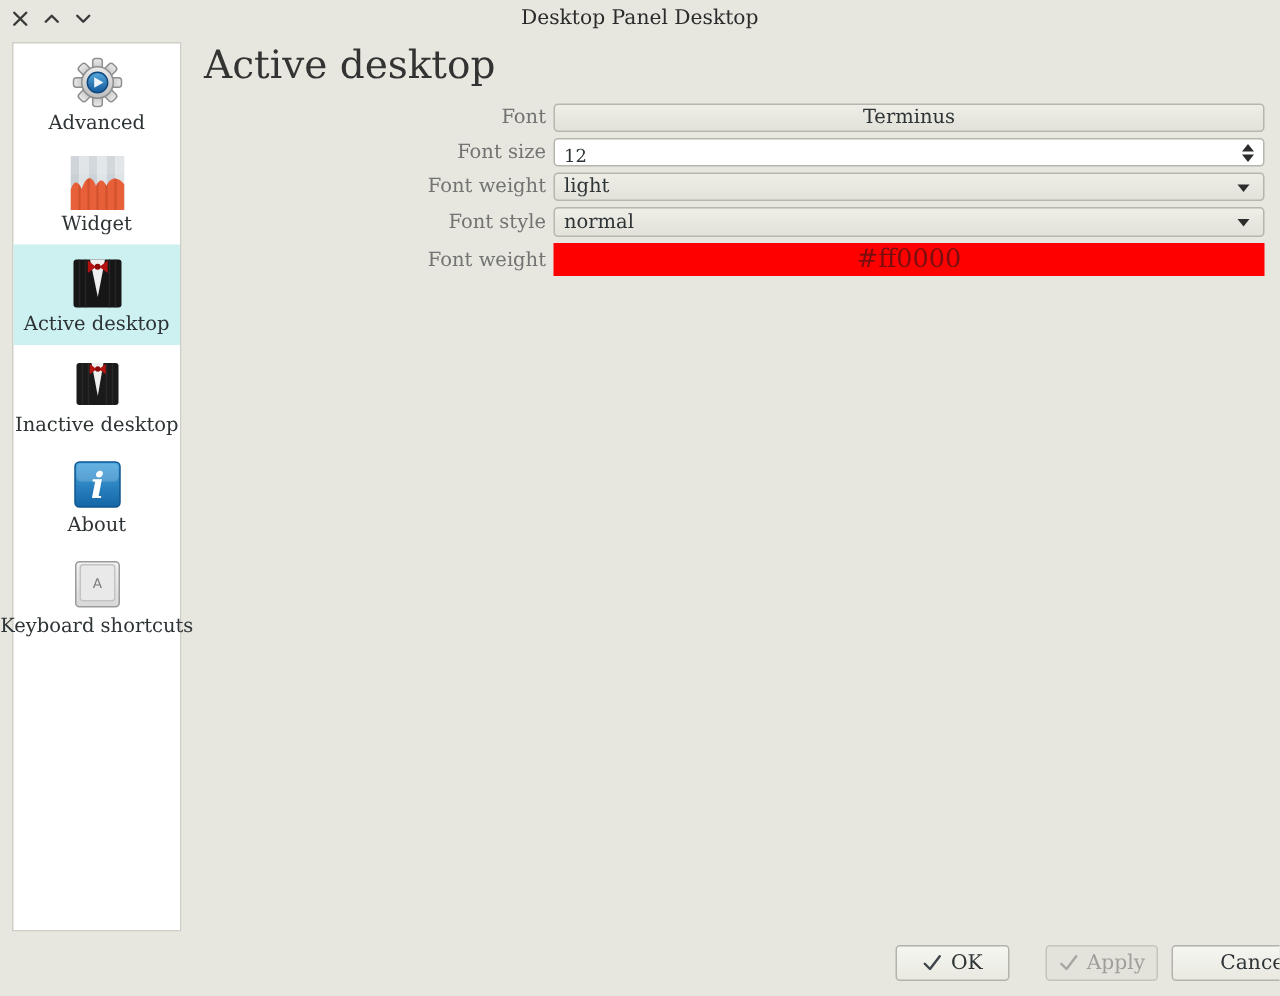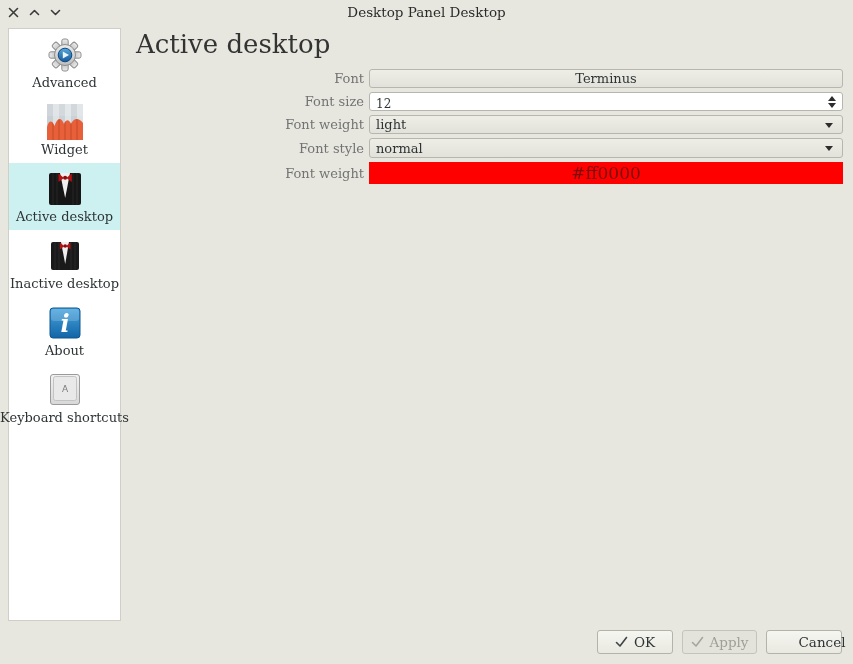--- a/index.html
+++ b/index.html
@@ -77,21 +77,21 @@
   }
 
   
   .footer { position:absolute; left:597px; top:630px; display:flex; }
   .btn {
     height:24px; display:flex; align-items:center; justify-content:center; gap:6px;
     background:linear-gradient(#f6f6f1,#e9e9e1);
     border:1px solid #b3b3ab; border-radius:3px;
     font-family:"DejaVu Serif", serif; font-size:13.5px; color:#2e3436; cursor:default;
   }
-  .btn-ok { width:76px; margin-right:9px; }
+  .btn-ok { width:76px; margin-right:24px; }
   .btn-apply { width:75px; margin-right:9px; }
   .btn-cancel { width:76px;padding-left:30px; }
   .btn.disabled { background:#e3e3db; border-color:#c4c4bc; color:#9f9f99; }
   .btn svg { display:block; }
 </style>
 </head>
 <body>
 
 <div class="titlebar">
   <div class="win-controls">

